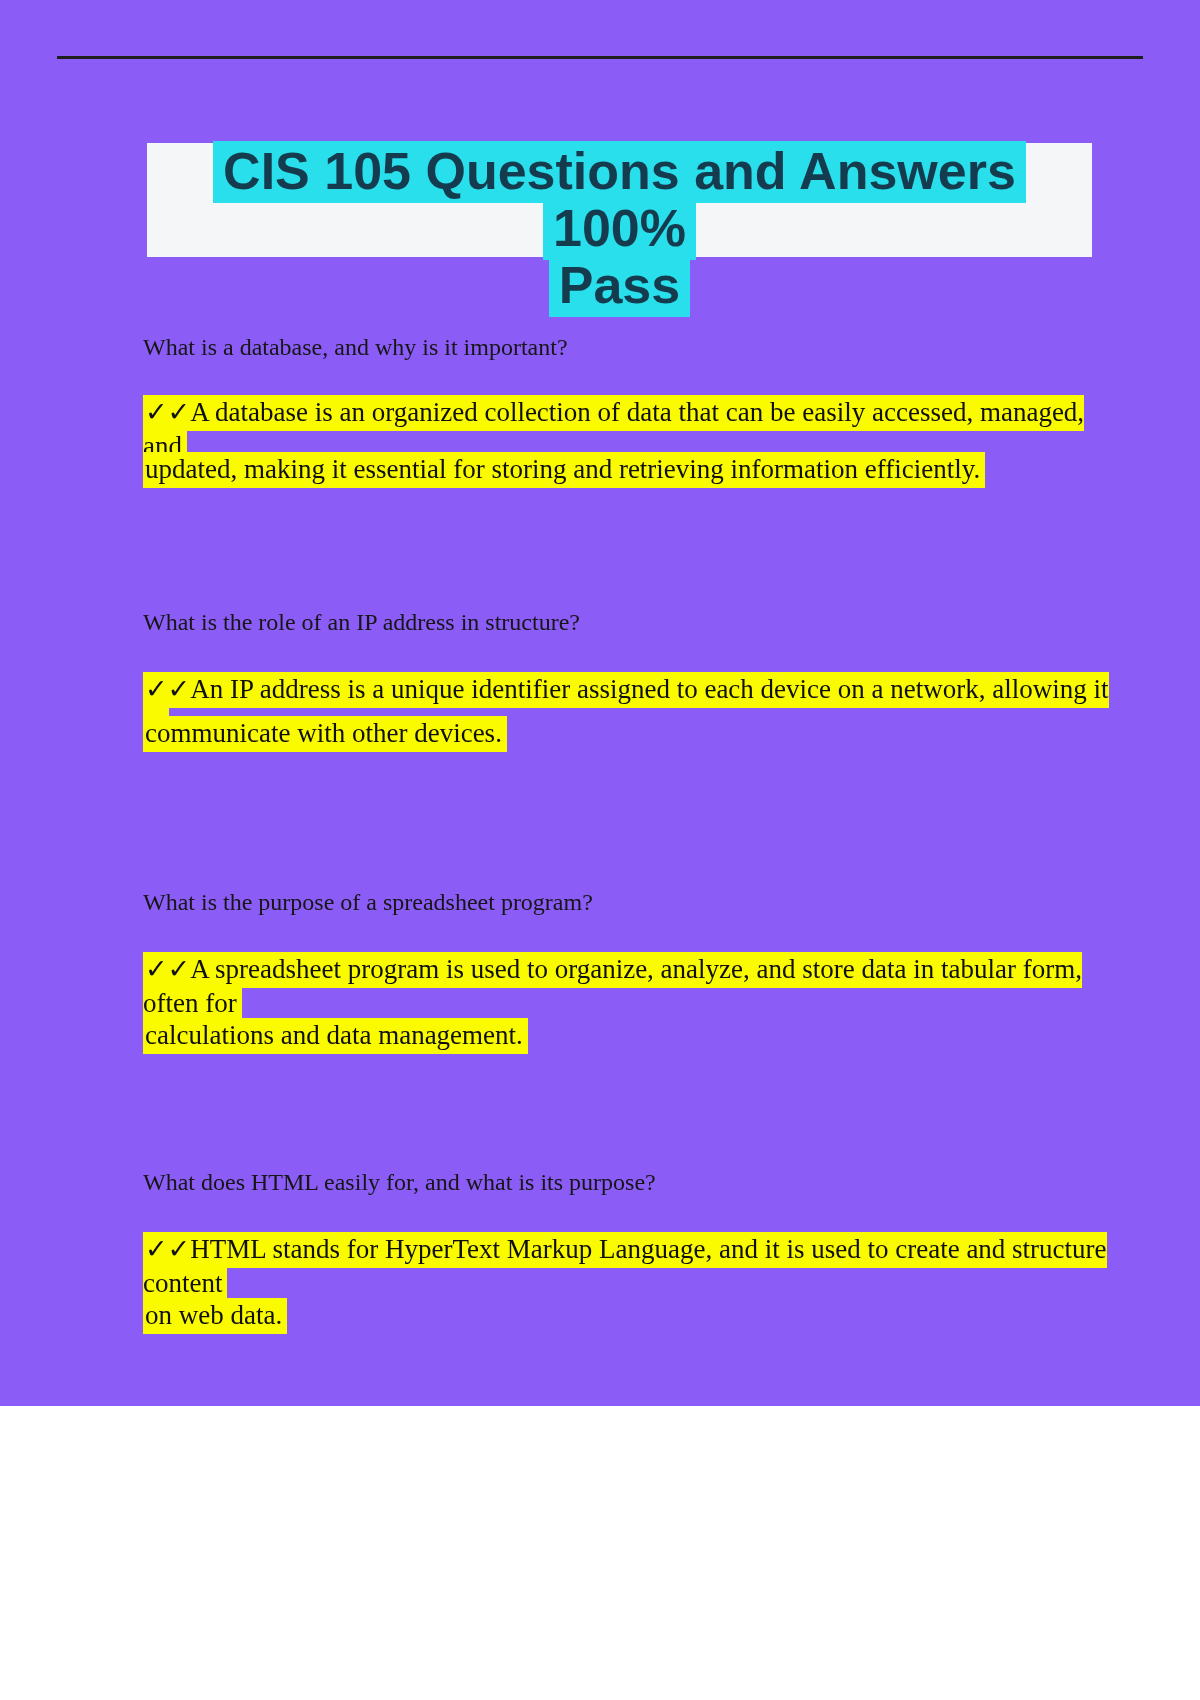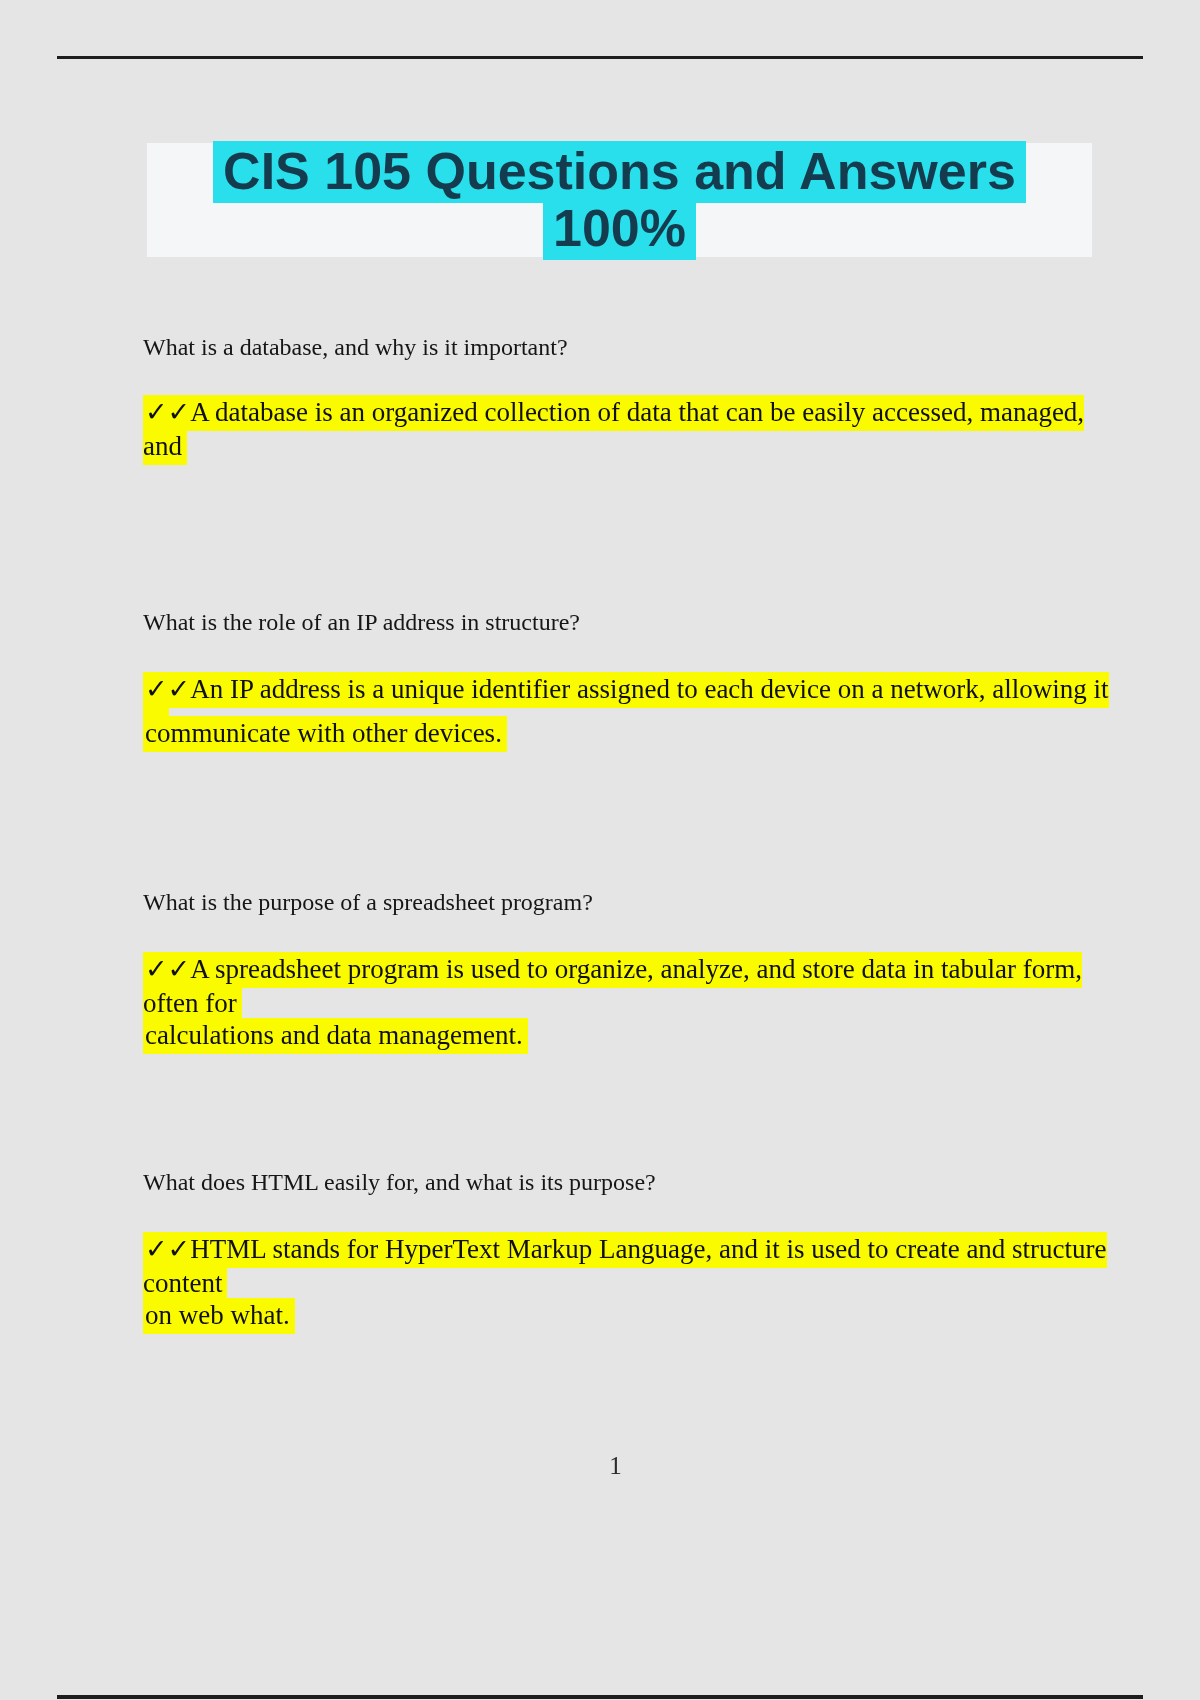--- a/index.html
+++ b/index.html
@@ -3,22 +3,22 @@
 <meta charset="utf-8">
 <style>
   html, body {
     margin: 0;
     padding: 0;
     background: #ffffff;
   }
   #page {
     position: relative;
     width: 1200px;
-    height: 1700px;
-    background: #e5e5e5;
+    height: 1406px;
+    background: #8b5cf6;
     overflow: hidden;
     font-family: "Liberation Serif", serif;
     color: #141414;
   }
   .rule {
     position: absolute;
     left: 57px;
     width: 1086px;
     height: 4px;
     background: #1e1e1e;
@@ -81,34 +81,36 @@
 </style>
 </head>
 <body>
 
 <div id="page">
 
   <div id="top-rule" class="rule"></div>
 
   <div id="title-block">
     <div><span class="title-hl">CIS 105 Questions and Answers 100%</span></div>
+    <div><span class="title-hl">Pass</span></div>
   </div>
 
   <div class="question" style="top:330px">What is a database, and why is it important?</div>
   <div class="answer-line" style="top:395px"><span class="answer-hl">✓✓A database is an organized collection of data that can be easily accessed, managed, and</span></div>
+  <div class="answer-line" style="top:452px"><span class="answer-hl">updated, making it essential for storing and retrieving information efficiently.</span></div>
 
   <div class="question" style="top:605px">What is the role of an IP address in structure?</div>
   <div class="answer-line" style="top:672px"><span class="answer-hl">✓✓An IP address is a unique identifier assigned to each device on a network, allowing it to</span></div>
   <div class="answer-line" style="top:716px"><span class="answer-hl">communicate with other devices.</span></div>
 
   <div class="question" style="top:885px">What is the purpose of a spreadsheet program?</div>
   <div class="answer-line" style="top:952px"><span class="answer-hl">✓✓A spreadsheet program is used to organize, analyze, and store data in tabular form, often for</span></div>
   <div class="answer-line" style="top:1018px"><span class="answer-hl">calculations and data management.</span></div>
 
   <div class="question" style="top:1165px">What does HTML easily for, and what is its purpose?</div>
   <div class="answer-line" style="top:1232px"><span class="answer-hl">✓✓HTML stands for HyperText Markup Language, and it is used to create and structure content</span></div>
-  <div class="answer-line" style="top:1298px"><span class="answer-hl">on web what.</span></div>
+  <div class="answer-line" style="top:1298px"><span class="answer-hl">on web data.</span></div>
 
   <div id="page-number">1</div>
 
   <div id="bottom-rule" class="rule"></div>
 
 </div>
 
 </body></html>

